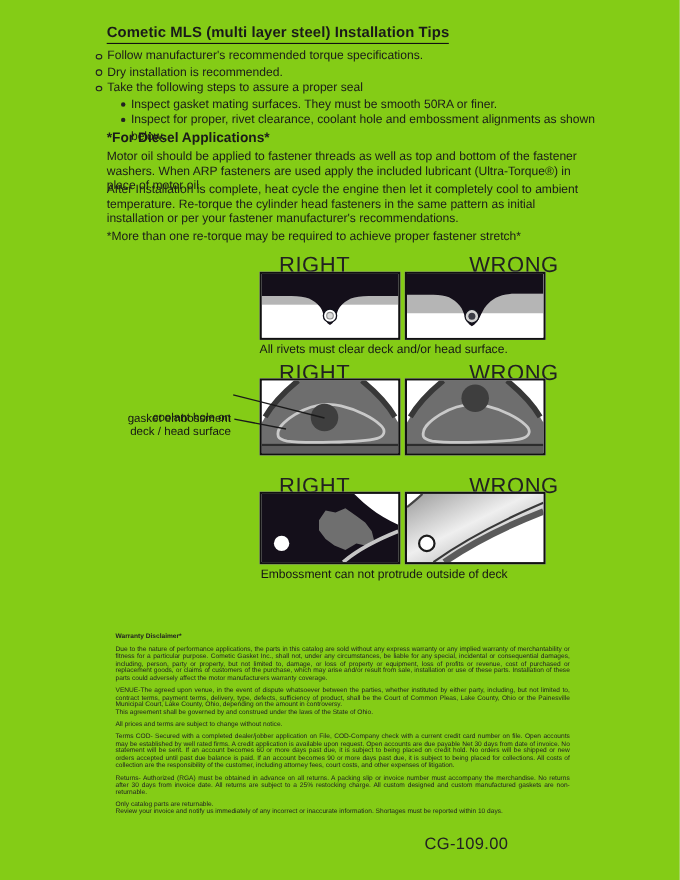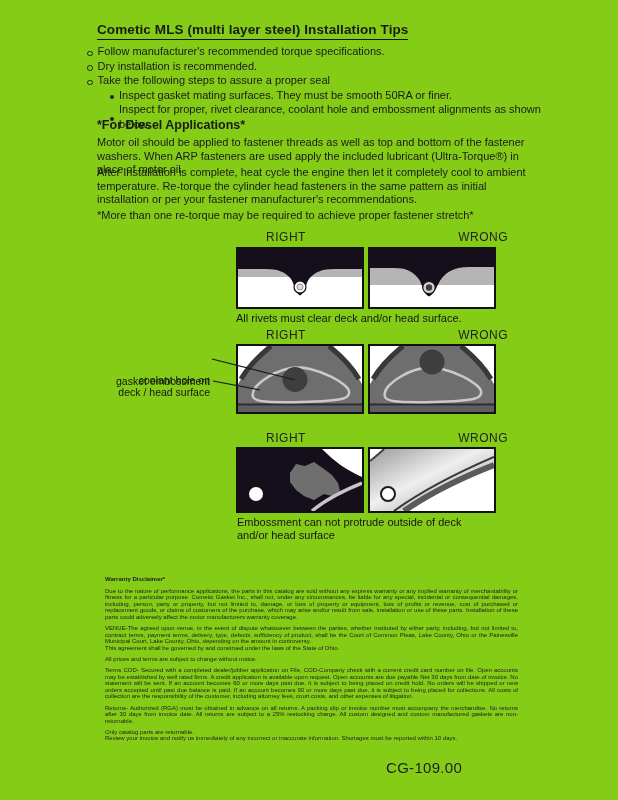--- a/index.html
+++ b/index.html
@@ -6,33 +6,33 @@
   .page{
     position:relative;width:618px;height:800px;background:#84cc16;
     font-family:"Liberation Sans",sans-serif;color:#1a1a1a;overflow:hidden;
     margin:0 auto;
   }
   .abs{position:absolute;}
   
   .title{left:97px;top:22px;font-size:13.5px;font-weight:bold;
     border-bottom:1.6px solid #111;padding-bottom:2px;letter-spacing:.1px;}
   .bullets{left:87px;top:44px;width:470px;font-size:11px;line-height:14.5px;}
-  .b{display:flex;align-items:center;}
+  .b{display:flex;align-items:flex-start;}
   .sub{margin-left:23px;}
   .ring{width:3.6px;height:3.6px;border:1px solid #222;border-radius:50%;
     margin:4.6px 5px 0 0;flex:none;}
   .dot{width:4px;height:4px;background:#222;border-radius:50%;
     margin:5px 5px 0 0;flex:none;}
   .diesel-h{left:97px;top:118px;font-size:12.5px;font-weight:bold;}
   .para{left:97px;width:444px;font-size:11px;line-height:13.6px;}
   .p-oil{top:136px;}
   .p-retorque{top:166px;}
   .p-note{top:209px;}
   
-  .dlabel{width:128px;text-align:center;font-size:12px;color:#222;letter-spacing:.5px;}
+  .dlabel{width:128px;text-align:center;font-size:20px;color:#222;letter-spacing:.5px;}
   .fig{width:124px;height:auto;border:2px solid #111;line-height:0;background:#fff;}
   .cap{font-size:11px;line-height:12.5px;color:#161616;}
   .r1l{top:230px;} .r2l{top:328px;} .r3l{top:431px;}
   .right-col{left:222px;} .wrong-col{left:380px;text-align:right;}
   .figL{left:236px;} .figR{left:368px;}
   .r1f{top:247px;} .r2f{top:344px;} .r3f{top:447px;}
   .cap1{left:236px;top:312px;}
   .cap2{left:235px;top:416px;}
   .cap3{left:237px;top:516px;}
   .ann{width:150px;left:60px;text-align:right;font-size:10.5px;line-height:11.5px;color:#161616;}
@@ -170,21 +170,20 @@
       <rect width="124" height="62" fill="#ffffff"></rect>
       <path d="M14,0 H124 V16 C88,30 60,44 34,62 H0 V12 C5,8 10,4 14,0 Z" fill="url(#gw)"></path>
       <path d="M14,0 C10,4 5,8 0,12" stroke="#444444" stroke-width="2" fill="none"></path>
       <path d="M24,62 C52,42 82,26 124,8" stroke="#383838" stroke-width="2" fill="none"></path>
       <path d="M34,62 C60,44 88,30 124,16" stroke="#5a5a5a" stroke-width="6" fill="none"></path>
       <circle cx="18" cy="45" r="7" fill="#ffffff" stroke="#1c1c1c" stroke-width="2"></circle>
     </svg>
   </div>
   <div class="abs cap cap3">
     <div>Embossment can not protrude outside of deck</div>
-    <div>and/or head surface</div>
   </div>
 
   <div class="abs disc">
     <div class="h">Warranty Disclaimer*</div>
     <p>Due to the nature of performance applications, the parts in this catalog are sold without any express warranty or any implied warranty of merchantability or fitness for a particular purpose.  Cometic Gasket Inc., shall not, under any circumstances, be liable for any special, incidental or consequential damages, including, person, party or property, but not limited to, damage, or loss of property or equipment, loss of profits or revenue, cost of purchased or replacement goods, or claims of customers of the purchase, which may arise and/or result from sale, installation or use of these parts.  Installation of these parts could adversely affect the motor manufacturers warranty coverage.</p>
     <p>VENUE-The agreed upon venue, in the event of dispute whatsoever between the parties, whether instituted by either party, including, but not limited to, contract terms, payment terms, delivery, type, defects, sufficiency of product, shall be the Court of Common Pleas, Lake County, Ohio or the Painesville Municipal Court, Lake County, Ohio, depending on the amount in controversy.</p>
     <p class="tight">This agreement shall be governed by and construed under the laws of the State of Ohio.</p>
     <p>All prices and terms are subject to change without notice.</p>
     <p>Terms COD- Secured with a completed dealer/jobber application on File, COD-Company check with a current credit card number on file.  Open accounts may be established by well rated firms.  A credit application is available upon request.  Open accounts are due payable Net 30 days from date of invoice.  No statement will be sent.  If an account becomes 60 or more days past due, it is subject to being placed on credit hold.  No orders will be shipped or new orders accepted until past due balance is paid.  If an account becomes 90 or more days past due, it is subject to being placed for collections.  All costs of collection are the responsibility of the customer, including attorney fees, court costs, and other expenses of litigation.</p>
     <p>Returns- Authorized (RGA) must be obtained in advance on all returns.  A packing slip or invoice number must accompany the merchandise.  No returns after 30 days from invoice date.  All returns are subject to a 25% restocking charge.  All custom designed and custom manufactured gaskets are non-returnable.</p>

